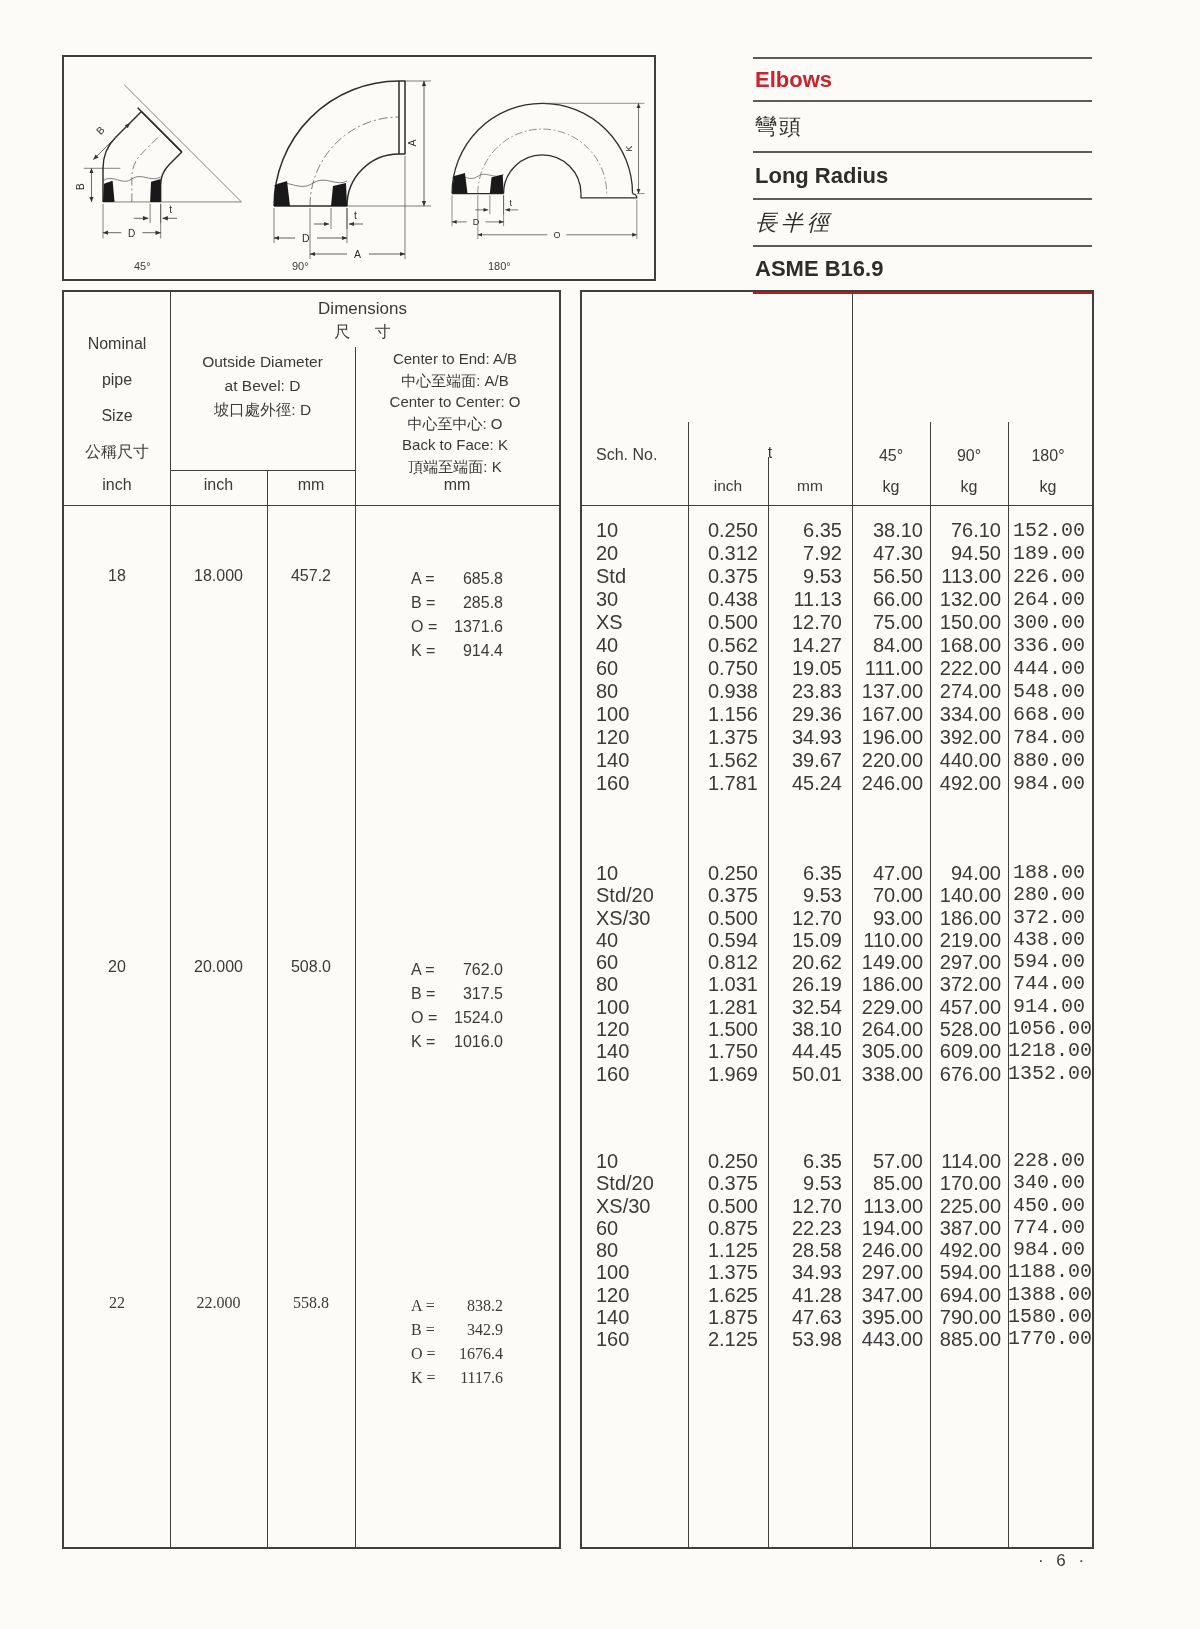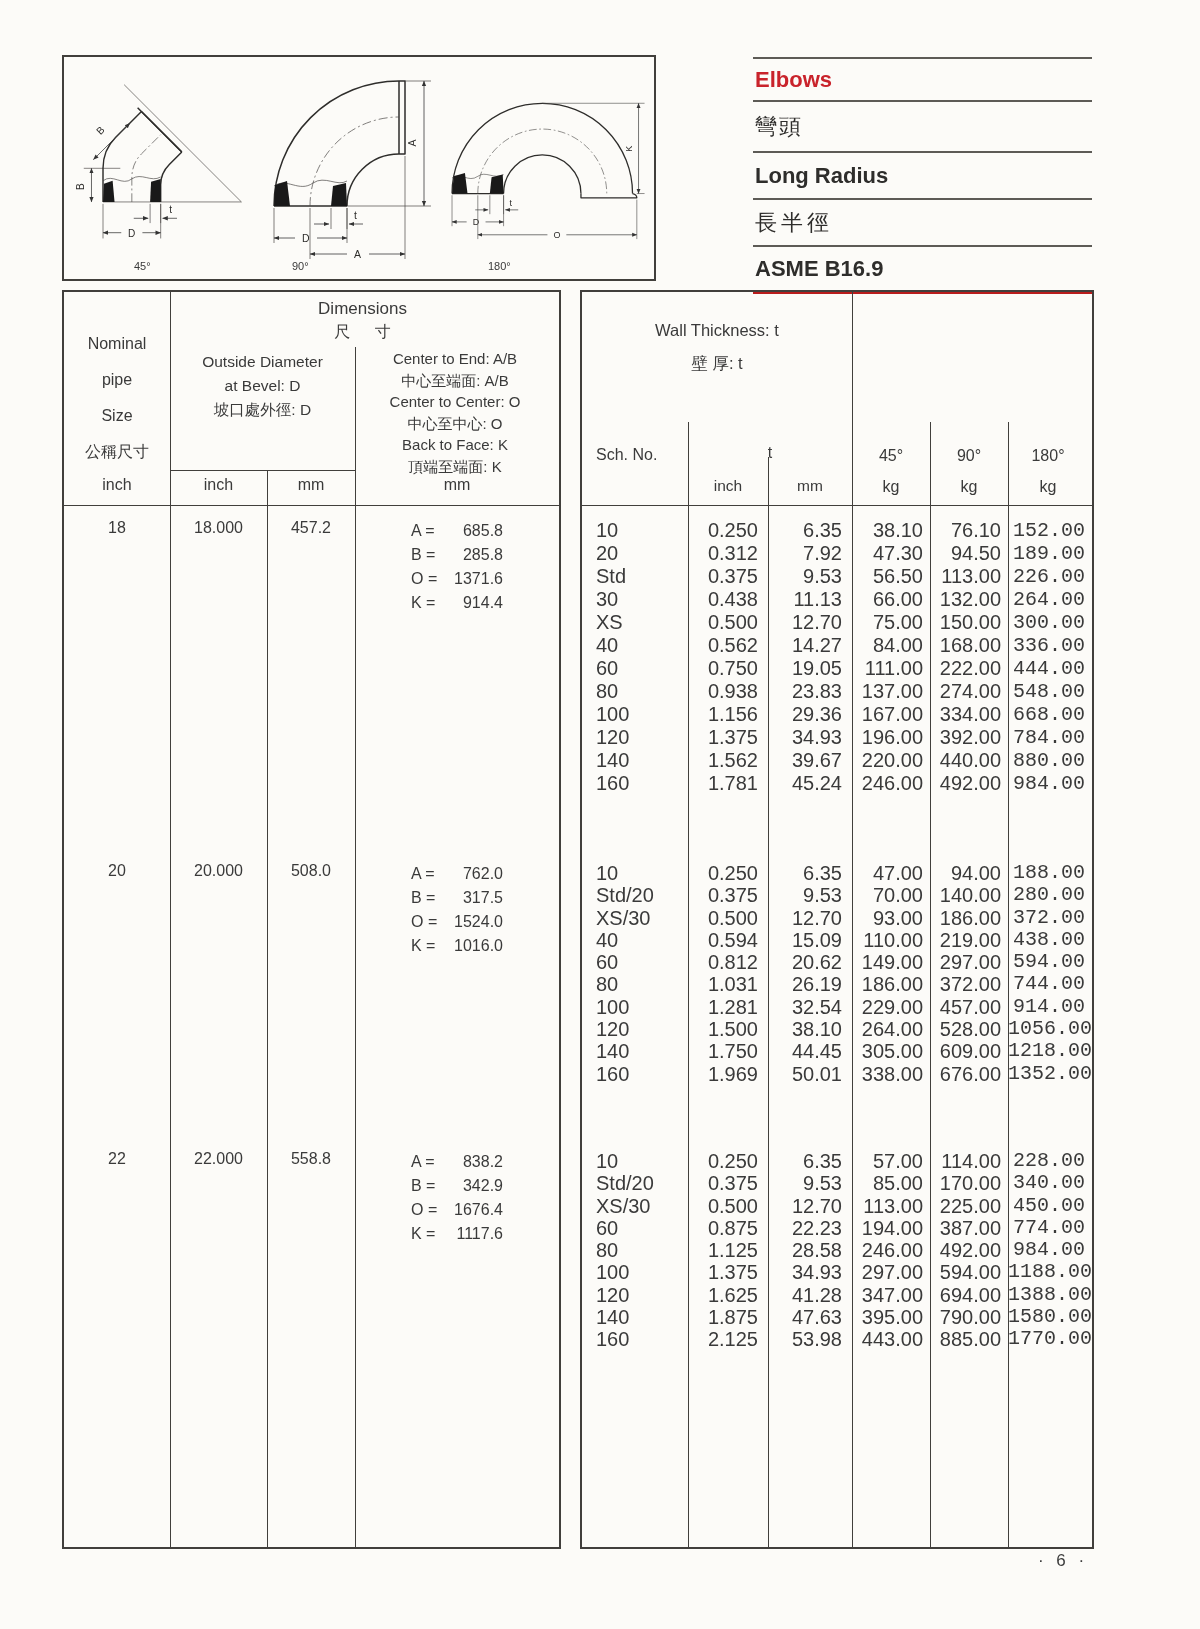--- a/index.html
+++ b/index.html
@@ -19,21 +19,21 @@
   svg .wall{fill:#191919;stroke:none;}
   svg text{font-family:"Liberation Sans",sans-serif;font-size:10.5px;fill:#2e2d2b;}
 
   
   #title-block{left:753px;top:57px;width:339px;}
   .tb-row{border-top:2px solid #5d5b56;display:flex;align-items:center;padding-left:2px;
           font-size:22px;color:#2e2d2b;}
   .tb-row:nth-of-type(1){height:41px;font-weight:bold;}
   .tb-row:nth-of-type(2){height:49px;letter-spacing:2px;}
   .tb-row:nth-of-type(3){height:45px;font-weight:bold;}
-  .tb-row:nth-of-type(4){height:45px;letter-spacing:4px;}
+  .tb-row:nth-of-type(4){height:45px;letter-spacing:4px;font-style:italic;}
   .tb-row:nth-of-type(5){height:44px;font-weight:bold;border-bottom:3px solid #b91c1c;}
 
   
   .tbl{border:2px solid #413f3c;background:transparent;}
   #dims-table{left:62px;top:290px;width:495px;height:1255px;}
   #sched-table{left:580px;top:290px;width:510px;height:1255px;}
   .hdr-txt{position:absolute;text-align:center;line-height:1.35;}
 
   
   .nominal-block{left:0;width:106px;top:34px;font-size:16px;line-height:36px;}
@@ -46,24 +46,24 @@
   
   .wall-block{left:0;width:270px;top:22px;font-size:16.5px;line-height:33px;}
   .wt-block{left:270px;width:236px;top:22px;font-size:16.5px;line-height:33px;}
   .sch-label{left:0;width:106px;top:152px;text-align:left;padding-left:14px;font-size:16px;}
   .t-label{left:106px;width:164px;top:150px;font-size:16px;}
   .ang-block{top:148px;width:78px;font-size:16px;line-height:31px;}
   .u2{position:absolute;top:185px;text-align:center;font-size:15.5px;}
 
   
   .data-region{position:absolute;left:0;right:0;top:213px;bottom:0;display:flex;flex-direction:column;overflow:hidden;}
-  .l-sec{display:grid;grid-template-columns:106px 97px 88px 1fr;align-items:start;font-size:16px;}
+  .l-sec{display:grid;grid-template-columns:106px 97px 88px 1fr;align-items:start;font-size:16px;margin-top:48px;}
   .l-sec:nth-of-type(1){height:335px;padding-top:14px;}
   .l-sec:nth-of-type(2){height:280px;padding-top:8px;}
-  .l-sec:nth-of-type(3){flex:1;padding-top:8px;}
+  .l-sec:nth-of-type(3){flex:1;padding-top:8px;font-family:Liberation Serif, serif;}
   .ls-c{text-align:center;}
   .ls-dims{padding-left:56px;}
   .dim-line{display:flex;line-height:24px;}
   .dim-line .k{width:34px;}
   .dim-line .v{width:58px;text-align:right;}
 
   .s-sec{font-size:20px;}
   .s-sec:nth-of-type(1){height:335px;padding-top:14px;}
   .s-sec:nth-of-type(1) .s-row{height:23px;line-height:23px;}
   .s-sec:nth-of-type(2){height:280px;padding-top:8px;}
@@ -341,24 +341,20 @@
     <div class="vl" style="left:106px;top:130px;height:83px"></div>
     <div class="vl" style="left:348px;top:130px;height:83px"></div>
     <div class="vl" style="left:426px;top:130px;height:83px"></div>
     <div class="vl" style="left:186px;top:165px;height:48px"></div>
     <div class="vl" style="left:106px;top:213px;bottom:0"></div>
     <div class="vl" style="left:186px;top:213px;bottom:0"></div>
     <div class="vl" style="left:348px;top:213px;bottom:0"></div>
     <div class="vl" style="left:426px;top:213px;bottom:0"></div>
     <div class="hl" style="left:0;right:0;top:213px"></div>
 
-    <div class="hdr-txt wall-block">
-      <div>Wall Thickness: t</div>
-      <div>壁  厚: t</div>
-    </div>
     <div class="hdr-txt sch-label">Sch. No.</div>
     <div class="hdr-txt t-label">t</div>
     <span class="u2" style="left:106px;width:80px">inch</span>
     <span class="u2" style="left:186px;width:84px">mm</span>
     <div class="hdr-txt ang-block" style="left:270px">
       <div>45°</div>
       <div>kg</div>
     </div>
     <div class="hdr-txt ang-block" style="left:348px">
       <div>90°</div>

